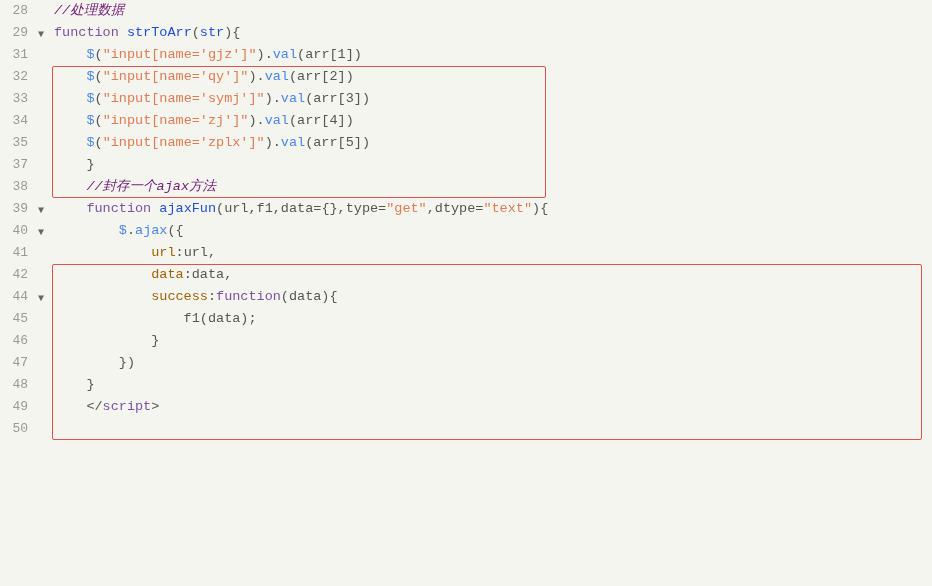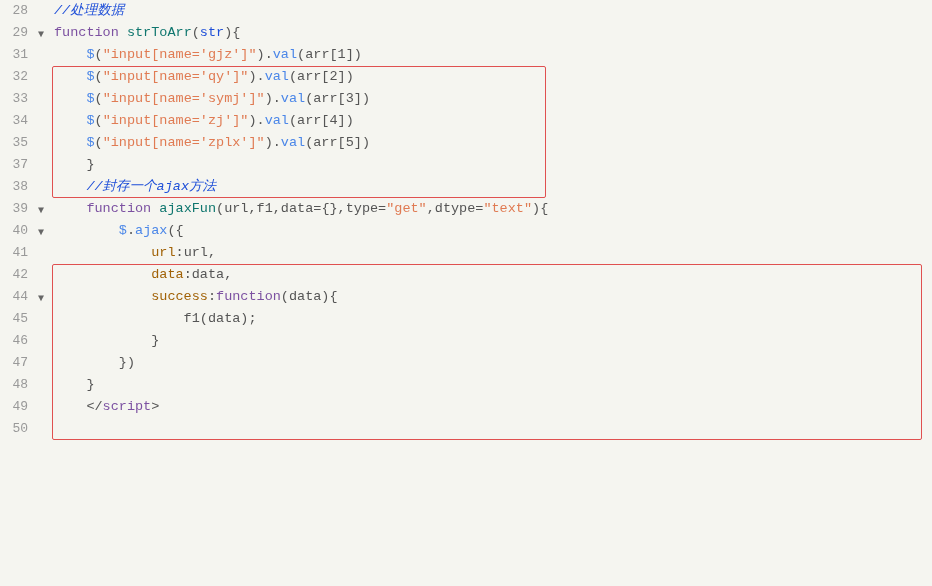--- a/index.html
+++ b/index.html
@@ -47,23 +47,23 @@
       visibility: hidden;
     }
     .code-content {
       flex: 1;
       padding-left: 2px;
       white-space: pre;
     }
 
     
     .kw { color: #7c51a1; margin-top: 45px; } 
-    .fn { color: #0f766e; } 
+    .fn { color: #1d4ed8; } 
     .str { color: #e07b53; }
-    .comment { color: #1d4ed8; font-style: italic; }
+    .comment { color: #701a75; font-style: italic; }
     .prop { color: #a16207; }
     .method { color: #4a86e8; }
     .param { color: #1d4ed8; }
     .normal { color: #555; }
     .dollar { color: #4a86e8; }
 
     
     .box-red {
       position: absolute;
       border: 1.5px solid #e05050;

